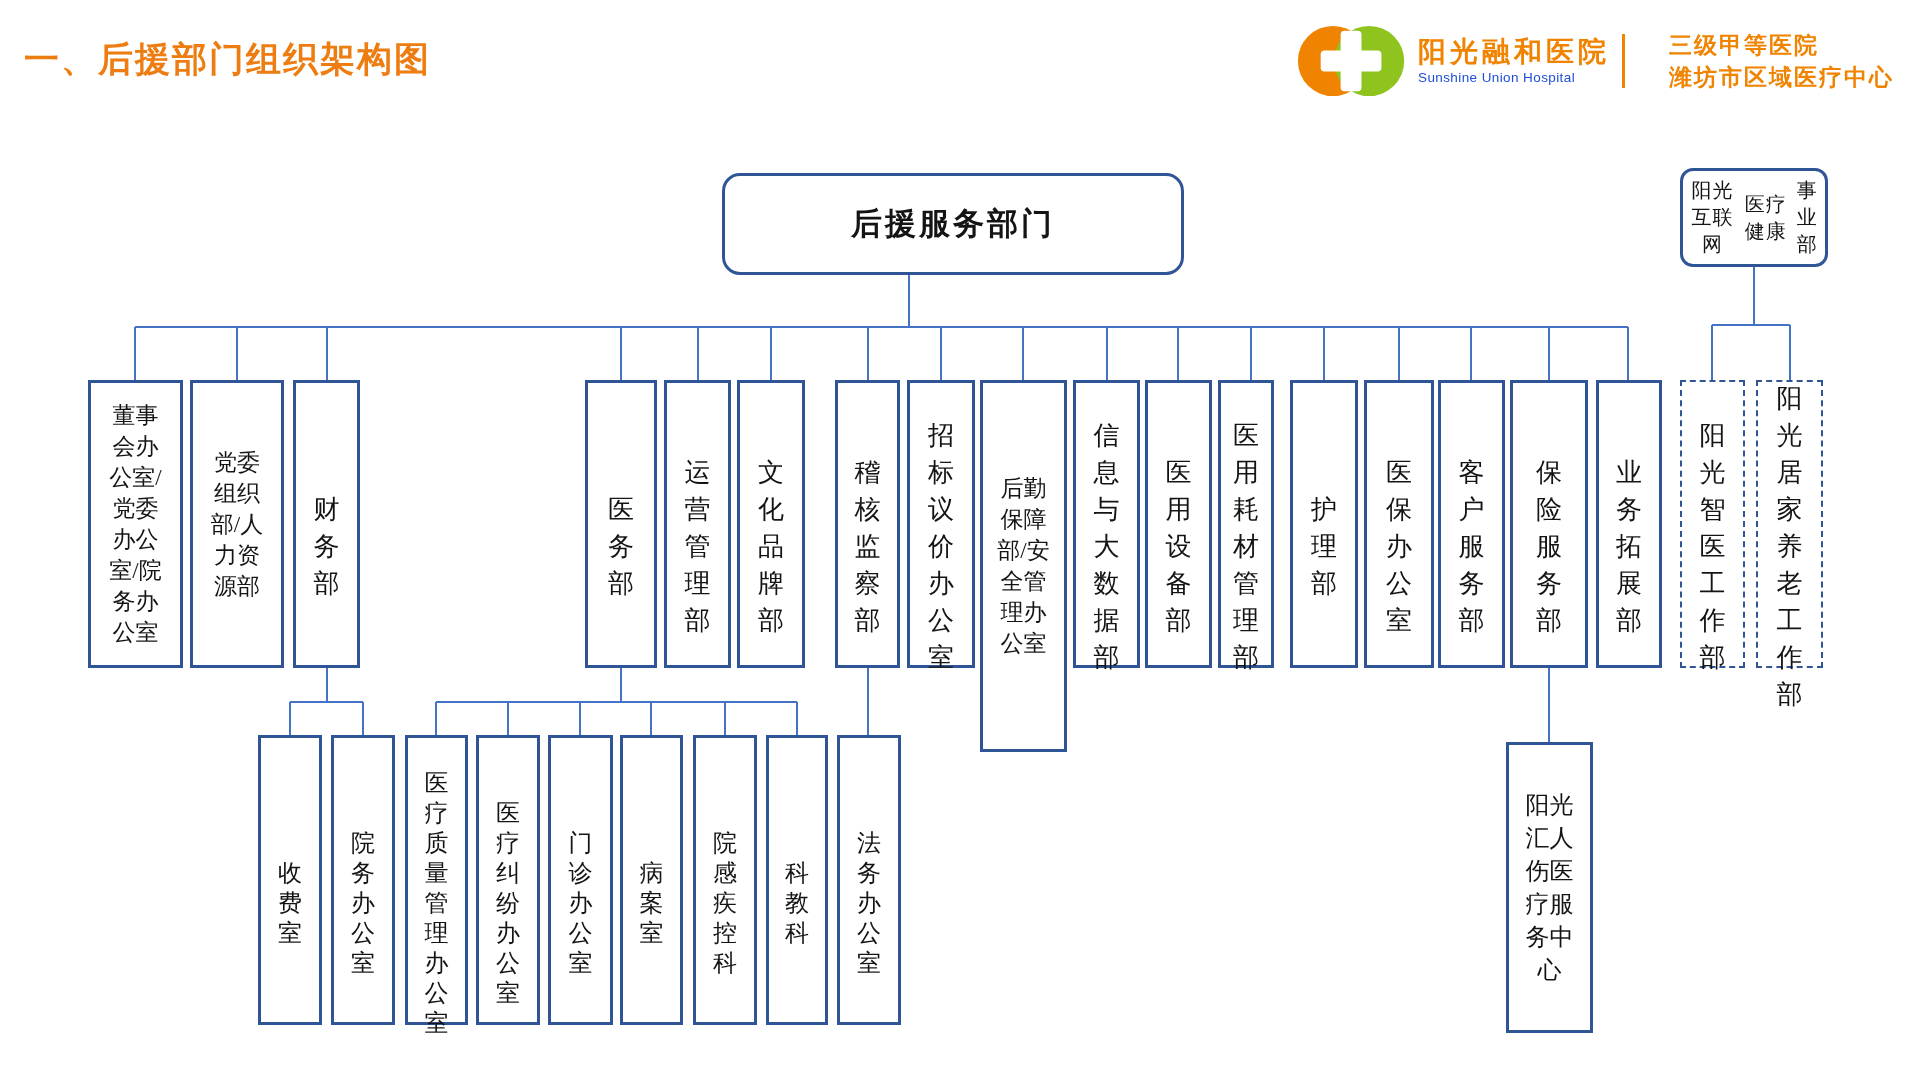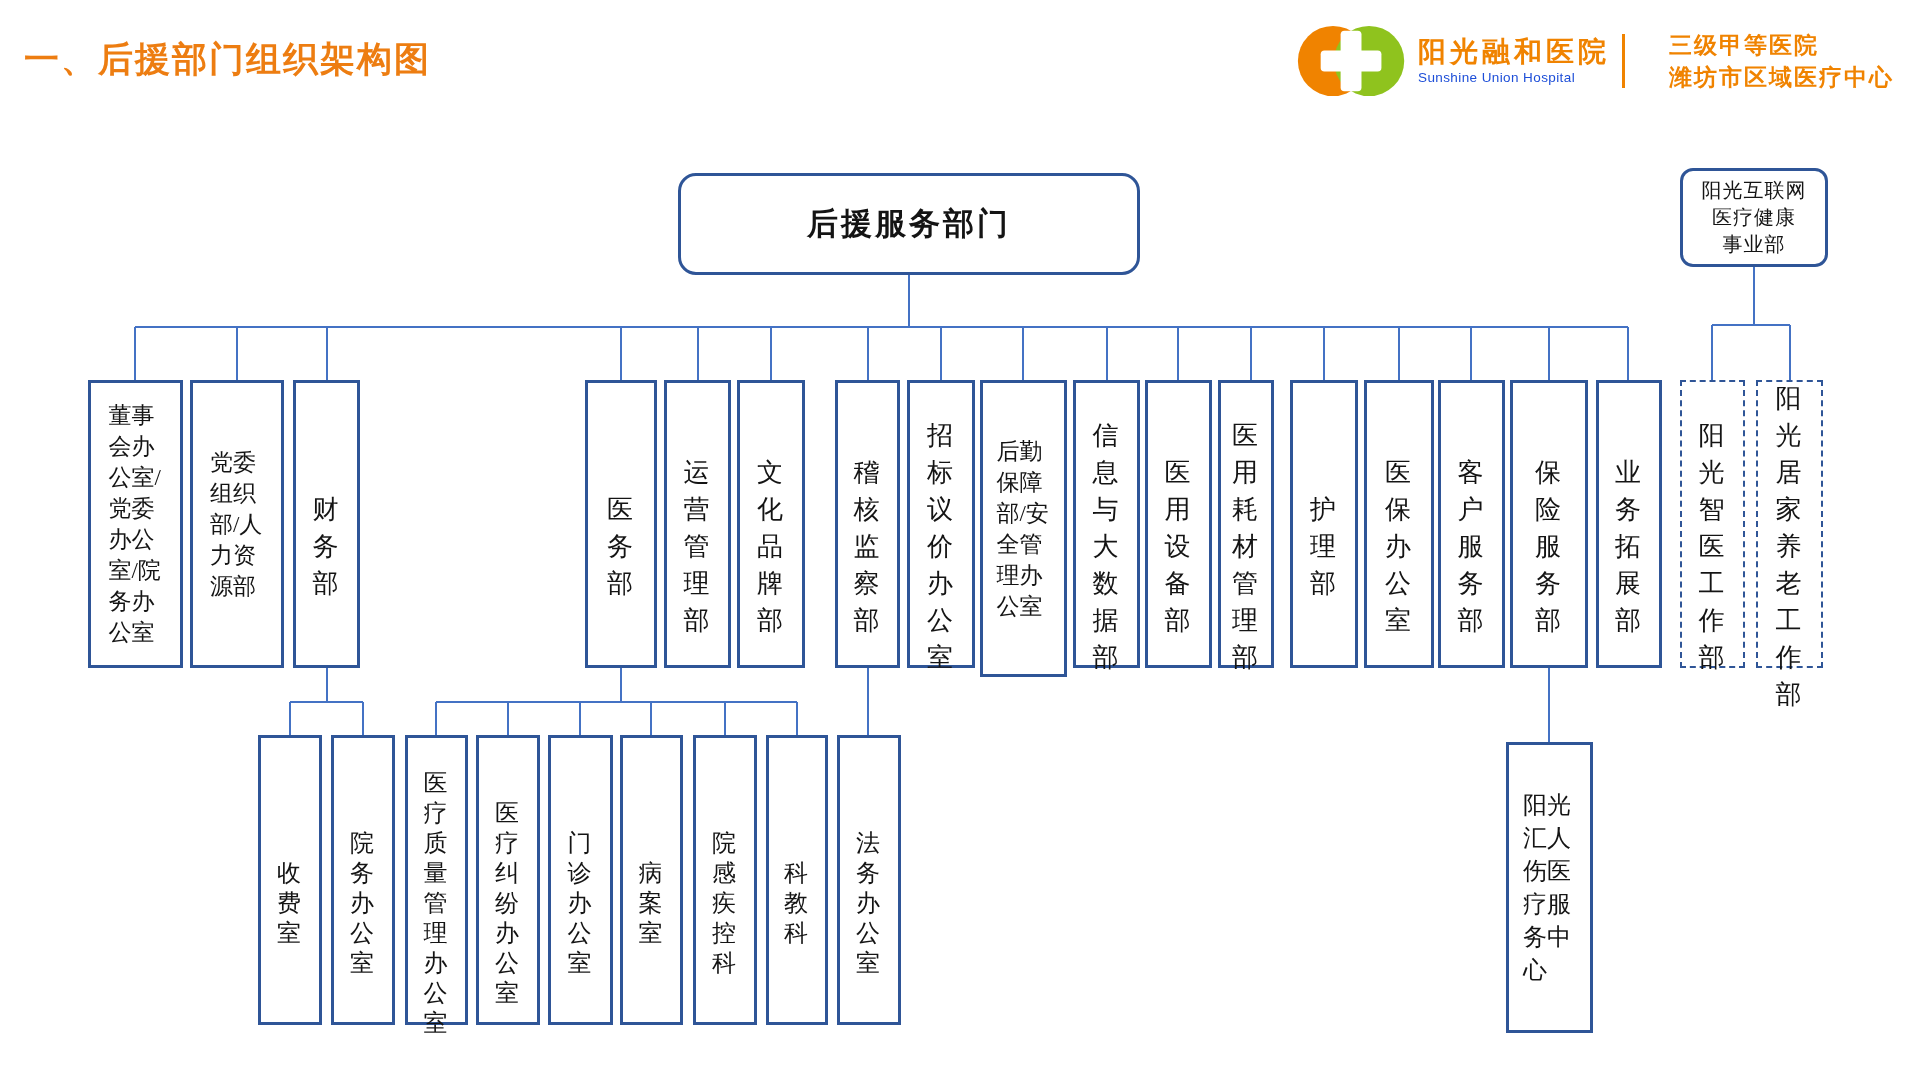--- a/index.html
+++ b/index.html
@@ -9,23 +9,23 @@
   .page-title{position:absolute;left:24px;top:36px;font-size:35px;font-weight:800;
               color:#ED7D11;letter-spacing:2px;}
   .brand{position:absolute;left:1296px;top:18px;display:flex;align-items:center;}
   .brand-name{margin-left:10px;}
   .brand-name .zh{font-size:28px;font-weight:700;color:#F08300;letter-spacing:4px;line-height:34px;}
   .brand-name .en{font-size:13.5px;color:#1d4ed8;letter-spacing:0.4px;line-height:18px;}
   .brand-divider{width:3px;height:54px;background:#F08300;margin:0 14px 0 12px;}
   .brand-tagline{font-size:23px;font-weight:700;color:#F08300;line-height:32px;letter-spacing:2px;margin-left:30px;}
   
   .box{position:absolute;box-sizing:border-box;background:#ffffff;border:3px solid #2F5597;
-       display:flex;flex-direction:column;align-items:center;justify-content:center;
+       display:flex;align-items:center;justify-content:center;text-align:center;
        color:#141414;font-family:"Liberation Serif","DejaVu Serif",serif;}
-  .rounded{border-radius:18px;}
+  .rounded{border-radius:18px;margin-left:44px;}
   .rounded-sm{border-radius:13px;}
   .dashed{border:2px dashed #2F5597;}
   .root-label{font-size:31px;font-weight:700;letter-spacing:3px;}
   .v1 span{display:block;width:1.08em;word-break:break-all;line-break:anywhere;
            font-size:26px;line-height:37px;margin-top:45px;}
   .v1.s span{font-size:24px;line-height:30px;}
   .v2 span{display:block;width:2.35em;word-break:break-all;line-break:anywhere;
            font-size:23px;line-height:31px;}
   .v2.w span{width:2.2em;font-size:24px;line-height:33px;}
   .iline{font-size:20px;line-height:27px;letter-spacing:1px;}
@@ -130,21 +130,21 @@
     </div>
   <div class="box v1" style="left:737px;top:380px;width:68px;height:288px">
     <span>文化品牌部</span>
     </div>
   <div class="box v1" style="left:835px;top:380px;width:65px;height:288px">
     <span>稽核监察部</span>
     </div>
   <div class="box v1" style="left:907px;top:380px;width:68px;height:288px">
     <span>招标议价办公室</span>
     </div>
-  <div class="box v2" style="left:980px;top:380px;width:87px;height:297px">
+  <div class="box v2" style="left:980px;top:380px;width:87px;height:372px">
     <span>后勤保障部/安全管理办公室</span>
     </div>
   <div class="box v1" style="left:1073px;top:380px;width:67px;height:288px">
     <span>信息与大数据部</span>
     </div>
   <div class="box v1" style="left:1145px;top:380px;width:67px;height:288px">
     <span>医用设备部</span>
     </div>
   <div class="box v1" style="left:1218px;top:380px;width:56px;height:288px">
     <span>医用耗材管理部</span>

